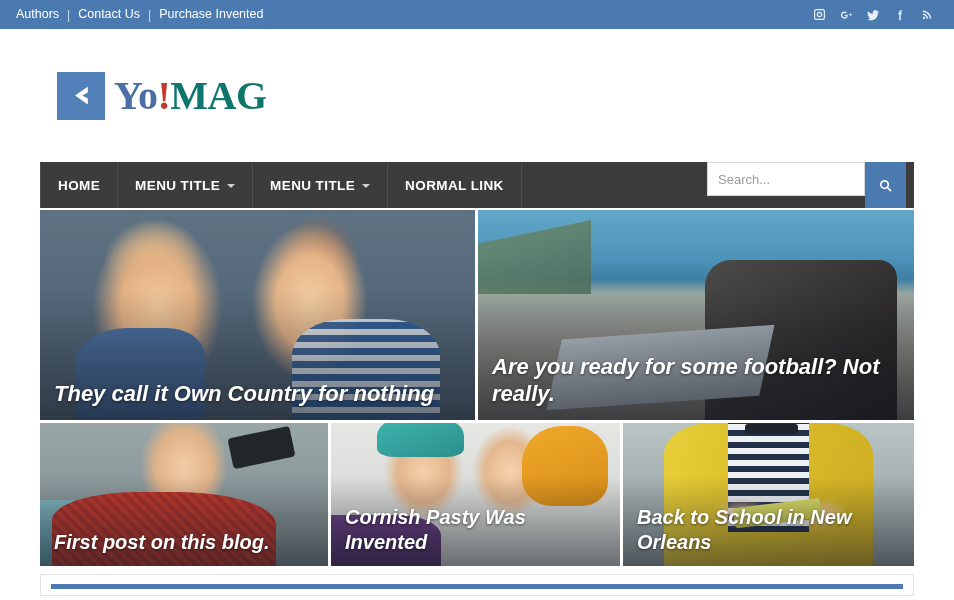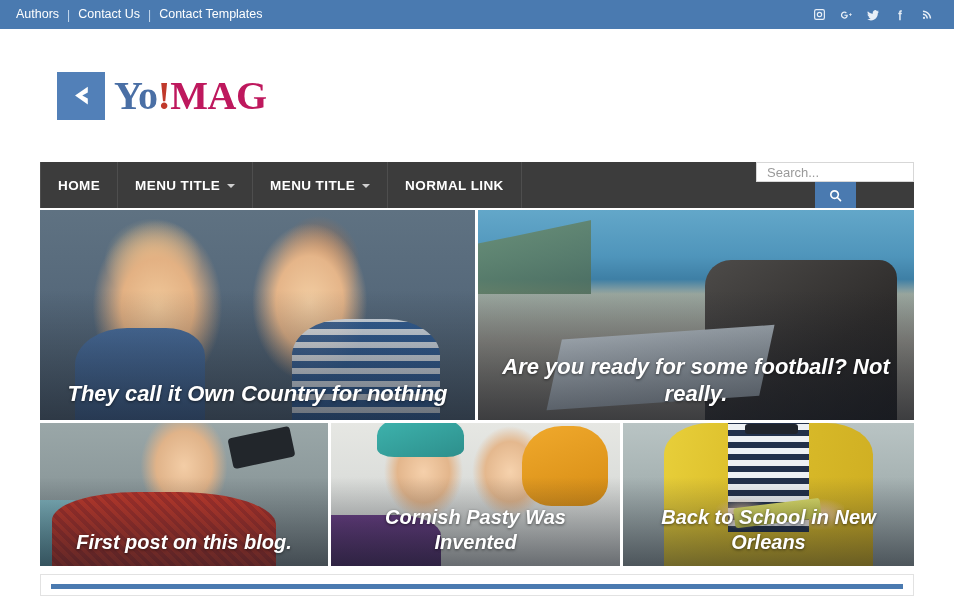--- a/index.html
+++ b/index.html
@@ -45,21 +45,21 @@
     flex: none;
   }
   .logo-text {
     font-family: "Liberation Serif", "DejaVu Serif", serif;
     font-size: 40px; font-weight: bold;
     letter-spacing: -0.5px;
     margin-left: 9px; line-height: 1;
   }
   .logo-yo { color: #4a6fa5; }
   .logo-bang { color: #c0392b; }
-  .logo-mag { color: #be185d; }
+  .logo-mag { color: #0f766e; }
 
   .banner {
     position: absolute; left: 384px; top: 63px;
     width: 531px; height: 70px;
     overflow: hidden;
     background: linear-gradient(160deg, #4c6685 0%, #44597a 40%, #3e5370 100%);
   }
   .banner .sky { position: absolute; inset: 0;
     background: linear-gradient(150deg,#51688a 0%, #46597a 55%, #3d4f6b 100%); }
   .banner .cable {
@@ -96,23 +96,22 @@
   }
   .nav-item:first-child { border-left: 1px solid #4e4e4e; }
   .caret {
     width: 0; height: 0;
     border-left: 4px solid transparent;
     border-right: 4px solid transparent;
     border-top: 4px solid #cfcfcf;
     margin-top: 2px;
   }
   .nav-search {
-    margin-left: auto; display: flex; align-items: center;
-    padding-right: 0;
-    flex-direction: column;
+    margin-left: auto; display: flex; 
+    padding-right: 8px;
   }
   .search-input {
     width: 158px; height: 34px;
     border: 1px solid #d7d7d7; background: #ffffff;
     font-size: 13px; color: #666; padding: 0 10px;
     font-family: "Liberation Sans", sans-serif;
     outline: none;
   }
   .search-input::placeholder { color: #9a9a9a; }
   .search-btn {
@@ -128,21 +127,21 @@
   .frow + .frow { margin-top: 3px; }
   .tile { position: relative; overflow: hidden; cursor: pointer; }
   .tile .photo { position: absolute; inset: 0; }
   .tile .shade {
     position: absolute; left: 0; right: 0; bottom: 0; height: 62%;
     background: linear-gradient(to top, rgba(20,25,35,.55), rgba(20,25,35,0));
   }
   .tile .cap {
     position: absolute; right: 14px; bottom: 12px; left: 14px;
     color: #ffffff; font-style: italic; font-weight: 600;
-    text-align: center; line-height: 1.22;
+    text-align: left; line-height: 1.22;
     text-shadow: 0 1px 3px rgba(0,0,0,.55);
   }
   .row1 .tile { height: 210px; }
   .row1 .tile:nth-child(1) { width: 435px; text-decoration: underline; }
   .row1 .tile:nth-child(2) { width: 436px; }
   .row1 .cap { font-size: 22px; }
   .row2 .tile { height: 143px; }
   .row2 .tile:nth-child(1) { width: 289px; }
   .row2 .tile:nth-child(2) { width: 290px; }
   .row2 .tile:nth-child(3) { width: 292px; }
@@ -269,21 +268,21 @@
 </style>
 </head>
 <body>
 
 <div class="topbar">
   <div class="topbar-links">
     <a href="#">Authors</a>
     <span class="topbar-sep">|</span>
     <a href="#">Contact Us</a>
     <span class="topbar-sep">|</span>
-    <a href="#">Contact Templates</a>
+    <a href="#">Purchase Invented</a>
   </div>
 
   <div class="topbar-social">
     <span class="soc">
       <svg viewBox="0 0 24 24" width="13" height="13" fill="none" stroke="currentColor" stroke-width="2.2">
         <rect x="3" y="3" width="18" height="18" rx="3"></rect>
         <circle cx="12" cy="12" r="4"></circle>
       </svg>
     </span>
     <span class="soc">

